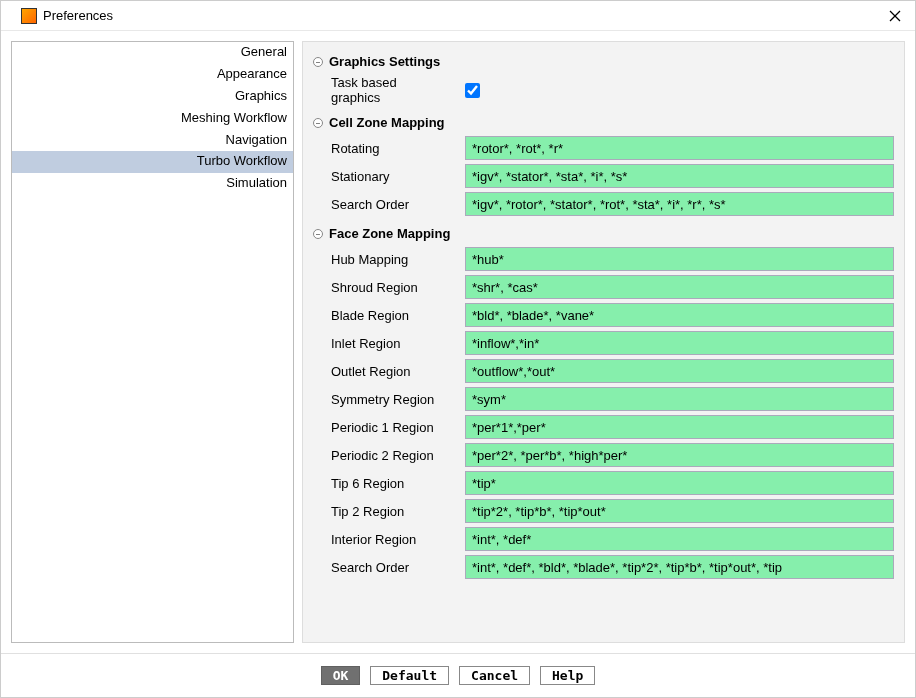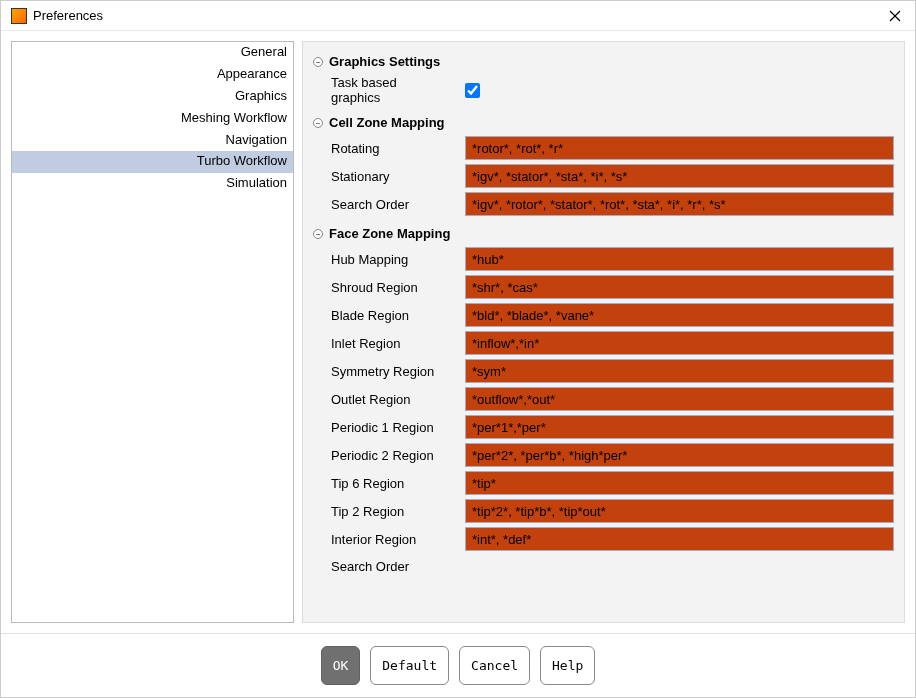--- a/index.html
+++ b/index.html
@@ -27,20 +27,21 @@
       align-items: center;
       justify-content: space-between;
       padding: 4px 10px;
       height: 30px;
       border-bottom: 1px solid #e8e8e8;
     }
     .titlebar-left {
       display: flex;
       align-items: center;
       gap: 6px;
+      margin-left: 10px;
     }
     .app-icon {
       width: 16px;
       height: 16px;
       background: linear-gradient(135deg, #ffa500, #ff6600);
       border: 1px solid #333;
     }
     .titlebar-title {
       font-size: 13px;
     }
@@ -113,46 +114,46 @@
       min-height: 27px;
     }
     .form-label {
       width: 112px;
       flex-shrink: 0;
     }
     .form-input {
       flex: 1;
       padding: 3px 6px;
       border: 1px solid #aab;
-      background: #c2410c;
+      background: #86efac;
       font-family: inherit;
       font-size: 13px;
       height: 24px;
     }
     .form-checkbox {
       width: 15px;
       height: 15px;
     }
     .footer {
       display: flex;
       justify-content: center;
       align-items: center;
       gap: 10px;
       padding: 12px;
       border-top: 1px solid #e0e0e0;
     }
     .btn {
-      padding: 11px 11px;
+      padding: 1px 11px;
       border: 1px solid #888;
-      border-radius: 6px;
+      border-radius: 0;
       background: #fff;
       cursor: pointer;
       font-family: monospace;
       font-size: 13px;
-      font-weight: normal;
+      font-weight: bold;
     }
     .btn.primary {
       background: #707070;
       color: #fff;
       border-color: #606060;
     }
   </style>
 </head>
 <body>
 
@@ -228,28 +229,28 @@
         </div>
         <div class="form-row">
           <span class="form-label">Blade Region</span>
           <input type="text" class="form-input" value="*bld*, *blade*, *vane*" style="">
         </div>
         <div class="form-row">
           <span class="form-label">Inlet Region</span>
           <input type="text" class="form-input" value="*inflow*,*in*" style="">
         </div>
         <div class="form-row">
+          <span class="form-label">Outlet Region</span>
+          <input type="text" class="form-input" value="*outflow*,*out*" style="">
+        </div>
+        <div class="form-row">
           <span class="form-label">Symmetry Region</span>
           <input type="text" class="form-input" value="*sym*" style="">
         </div>
         <div class="form-row">
-          <span class="form-label">Outlet Region</span>
-          <input type="text" class="form-input" value="*outflow*,*out*" style="">
-        </div>
-        <div class="form-row">
           <span class="form-label">Periodic 1 Region</span>
           <input type="text" class="form-input" value="*per*1*,*per*" style="">
         </div>
         <div class="form-row">
           <span class="form-label">Periodic 2 Region</span>
           <input type="text" class="form-input" value="*per*2*, *per*b*, *high*per*" style="">
         </div>
         <div class="form-row">
           <span class="form-label">Tip 6 Region</span>
           <input type="text" class="form-input" value="*tip*" style="">
@@ -257,20 +258,21 @@
         <div class="form-row">
           <span class="form-label">Tip 2 Region</span>
           <input type="text" class="form-input" value="*tip*2*, *tip*b*, *tip*out*" style="">
         </div>
         <div class="form-row">
           <span class="form-label">Interior Region</span>
           <input type="text" class="form-input" value="*int*, *def*" style="">
         </div>
         <div class="form-row">
           <span class="form-label">Search Order</span>
+          <input type="text" class="form-input" value="*int*, *def*, *bld*, *blade*, *tip*2*, *tip*b*, *tip*out*, *tip" style="">
         </div>
       </div>
 
     </div>
   </div>
 
   <div class="footer">
     <button class="btn primary">OK</button>
     <button class="btn">Default</button>
     <button class="btn">Cancel</button>

